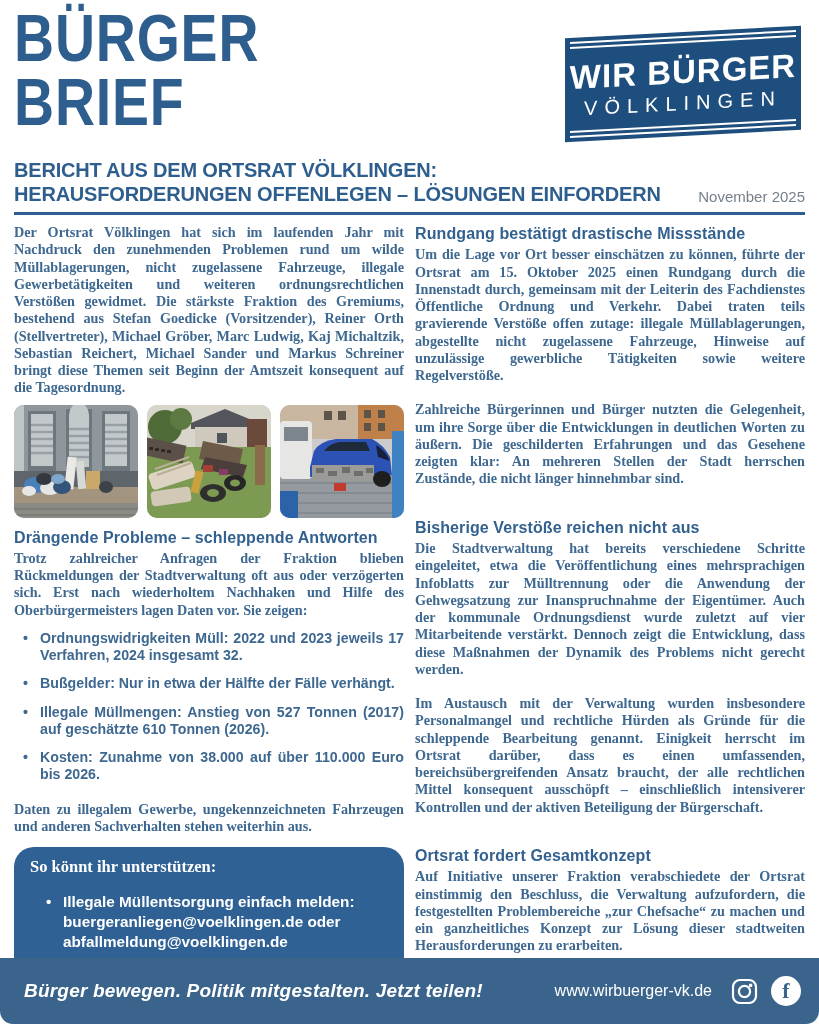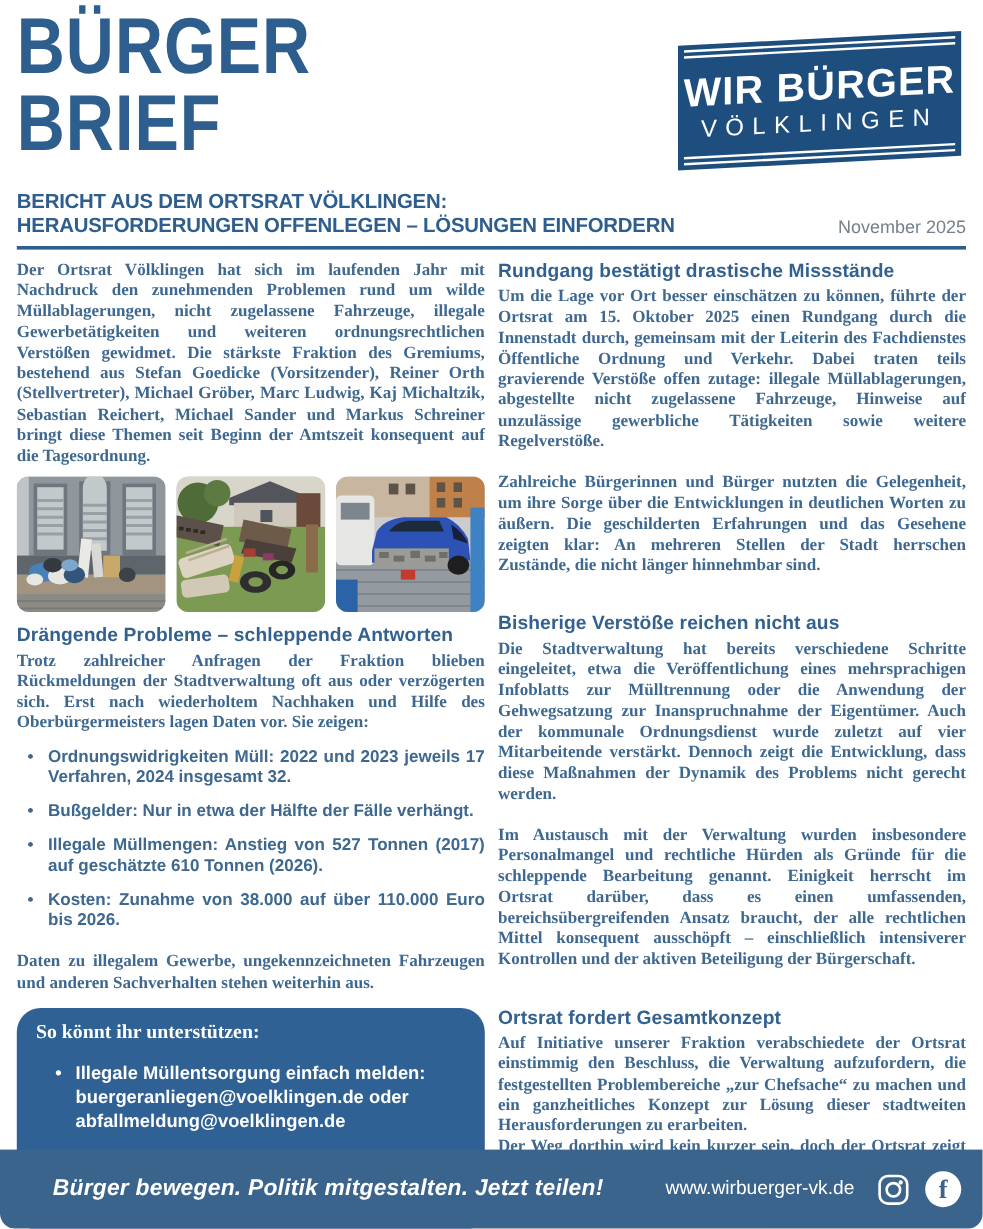--- a/index.html
+++ b/index.html
@@ -14,21 +14,21 @@
   .logo{position:relative;width:236px;height:104px;margin:26px 4px 0 0;background:#1D4E7D;
         transform:skewY(-3deg);display:flex;flex-direction:column;align-items:center;justify-content:center;}
   .logo-rule{position:absolute;left:5px;right:5px;height:3px;border-top:2px solid #fff;border-bottom:2px solid #fff;}
   .logo-rule.top{top:4px;}
   .logo-rule.bottom{bottom:4px;}
   .logo-line1{color:#fff;font-weight:bold;font-size:33px;letter-spacing:1px;line-height:1;}
   .logo-line2{color:#fff;font-weight:400;font-size:20px;letter-spacing:7px;line-height:1;margin-top:5px;}
 
   
   .headline-row{display:flex;justify-content:space-between;align-items:flex-end;margin-top:2px;}
-  .headline{margin:0;color:#2E5E8E;font-size:17px;font-weight:bold;line-height:1.2;letter-spacing:-0.2px;white-space:pre-line;}
+  .headline{margin:0;color:#2E5E8E;font-size:20px;font-weight:bold;line-height:1.2;letter-spacing:-0.2px;white-space:pre-line;}
   .issue-date{color:#75808A;font-size:15px;padding-bottom:1px;white-space:nowrap;}
   .rule{border:none;border-top:3px solid #2E5E8E;margin:6px 0 9px 0;}
 
   
   .columns{display:flex;gap:11px;}
   .col{width:390px;color:#3E6890;font-size:14.2px;line-height:1.215;font-weight:600;text-align:justify;}
   .col p{margin:0;font-family:Liberation Serif, serif;}
   .para-gap{margin-top:17px !important;}
   .section-head{color:#33618F;font-size:16px;font-weight:bold;margin:0 0 3px 0;text-align:left;letter-spacing:0.1px;}
   .section{margin-bottom:30px;}
@@ -48,21 +48,21 @@
   .support-box{background:#2F6194;border-radius:20px;color:#fff;padding:10px 16px 12px 16px;
                margin-top:12px;text-align:left;font-weight:bold;}
   .support-box .box-head{font-size:16.5px;margin:0;}
   .support-box ul{list-style:none;margin:15px 0 0 0;padding:0;font-size:15.3px;line-height:1.3;}
   .support-box ul li{position:relative;padding-left:33px;margin-bottom:15px;}
   .support-box ul li::before{content:"•";position:absolute;left:16px;top:0;}
   .support-box .box-closing{font-size:15.8px;margin:2px 0 0 0;}
 
   
   .footer{position:absolute;left:0;right:0;bottom:0;height:66px;background:#3A648C;
-          display:flex;align-items:center;justify-content:space-between;padding:0 18px 0 44px;box-sizing:border-box;}
+          display:flex;align-items:center;justify-content:space-between;padding:0 18px 0 24px;box-sizing:border-box;}
   .tagline{color:#fff;font-size:19px;font-weight:bold;font-style:italic;letter-spacing:0.2px;}
   .footer-right{display:flex;align-items:center;gap:12px;}
   .website{color:#fff;font-size:16px;font-weight:400;margin-right:6px;text-decoration:none;}
   .icon-ig{width:29px;height:29px;display:block;}
   .icon-fb{width:30px;height:30px;border-radius:50%;background:#fff;color:#3A648C;
            display:flex;align-items:center;justify-content:center;font-weight:bold;font-size:22px;line-height:1;
            font-family:"Liberation Serif",serif;}
 </style>
 </head>
 <body>

